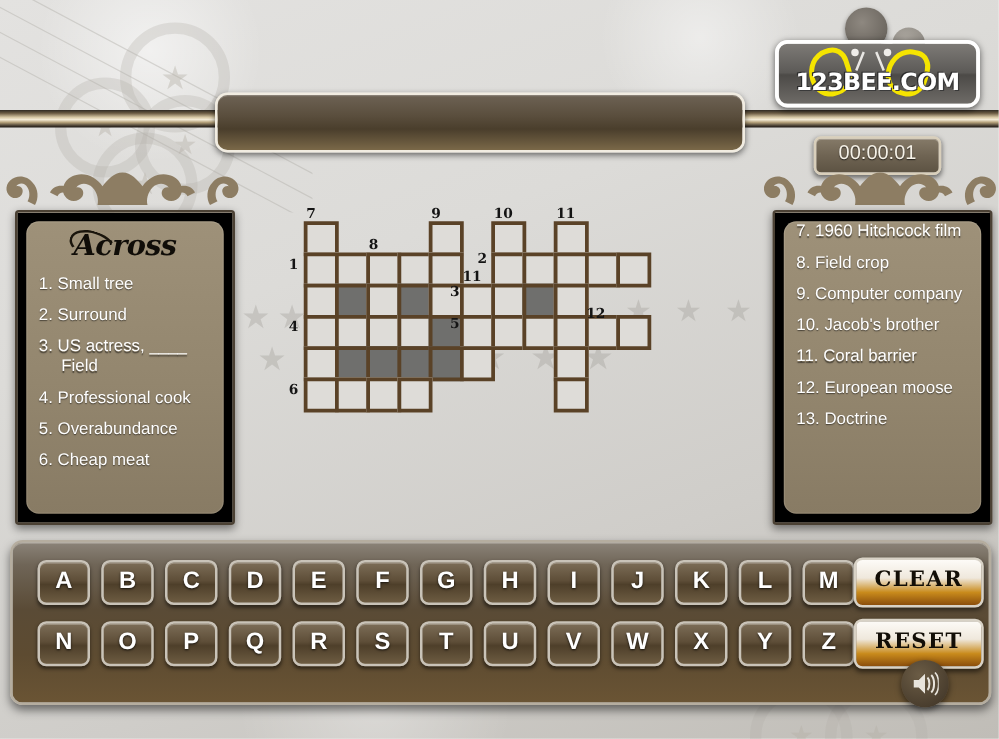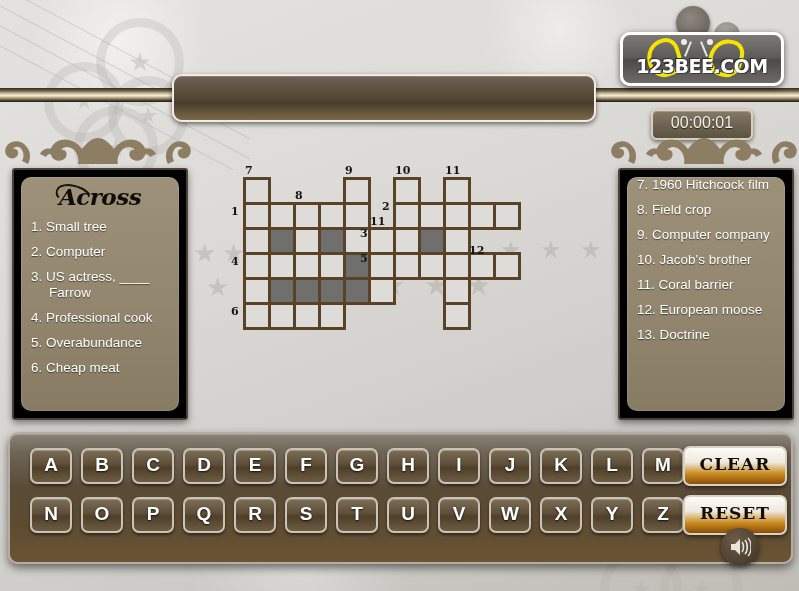--- a/index.html
+++ b/index.html
@@ -183,22 +183,22 @@
     </g>
   </svg>
   <div class="panel-body">
     <div class="panel-inner">
       <div class="panel-head">
         <div class="head-swoosh" style="left:34px;top:8px"></div>
         <span>Across</span>
       </div>
       <ul class="clues">
         <li><span>1.</span> <span>Small tree</span></li>
-        <li><span>2.</span> <span>Computer</span></li>
-        <li><span>3.</span> <span>US actress, ____ Farrow</span></li>
+        <li><span>2.</span> <span>Surround</span></li>
+        <li><span>3.</span> <span>US actress, ____ Field</span></li>
         <li><span>4.</span> <span>Professional cook</span></li>
         <li><span>5.</span> <span>Overabundance</span></li>
         <li><span>6.</span> <span>Cheap meat</span></li>
       </ul>
     </div>
   </div>
 </div>
 
 <div class="panel right">
   <svg class="ornament" viewBox="0 0 192 38">

